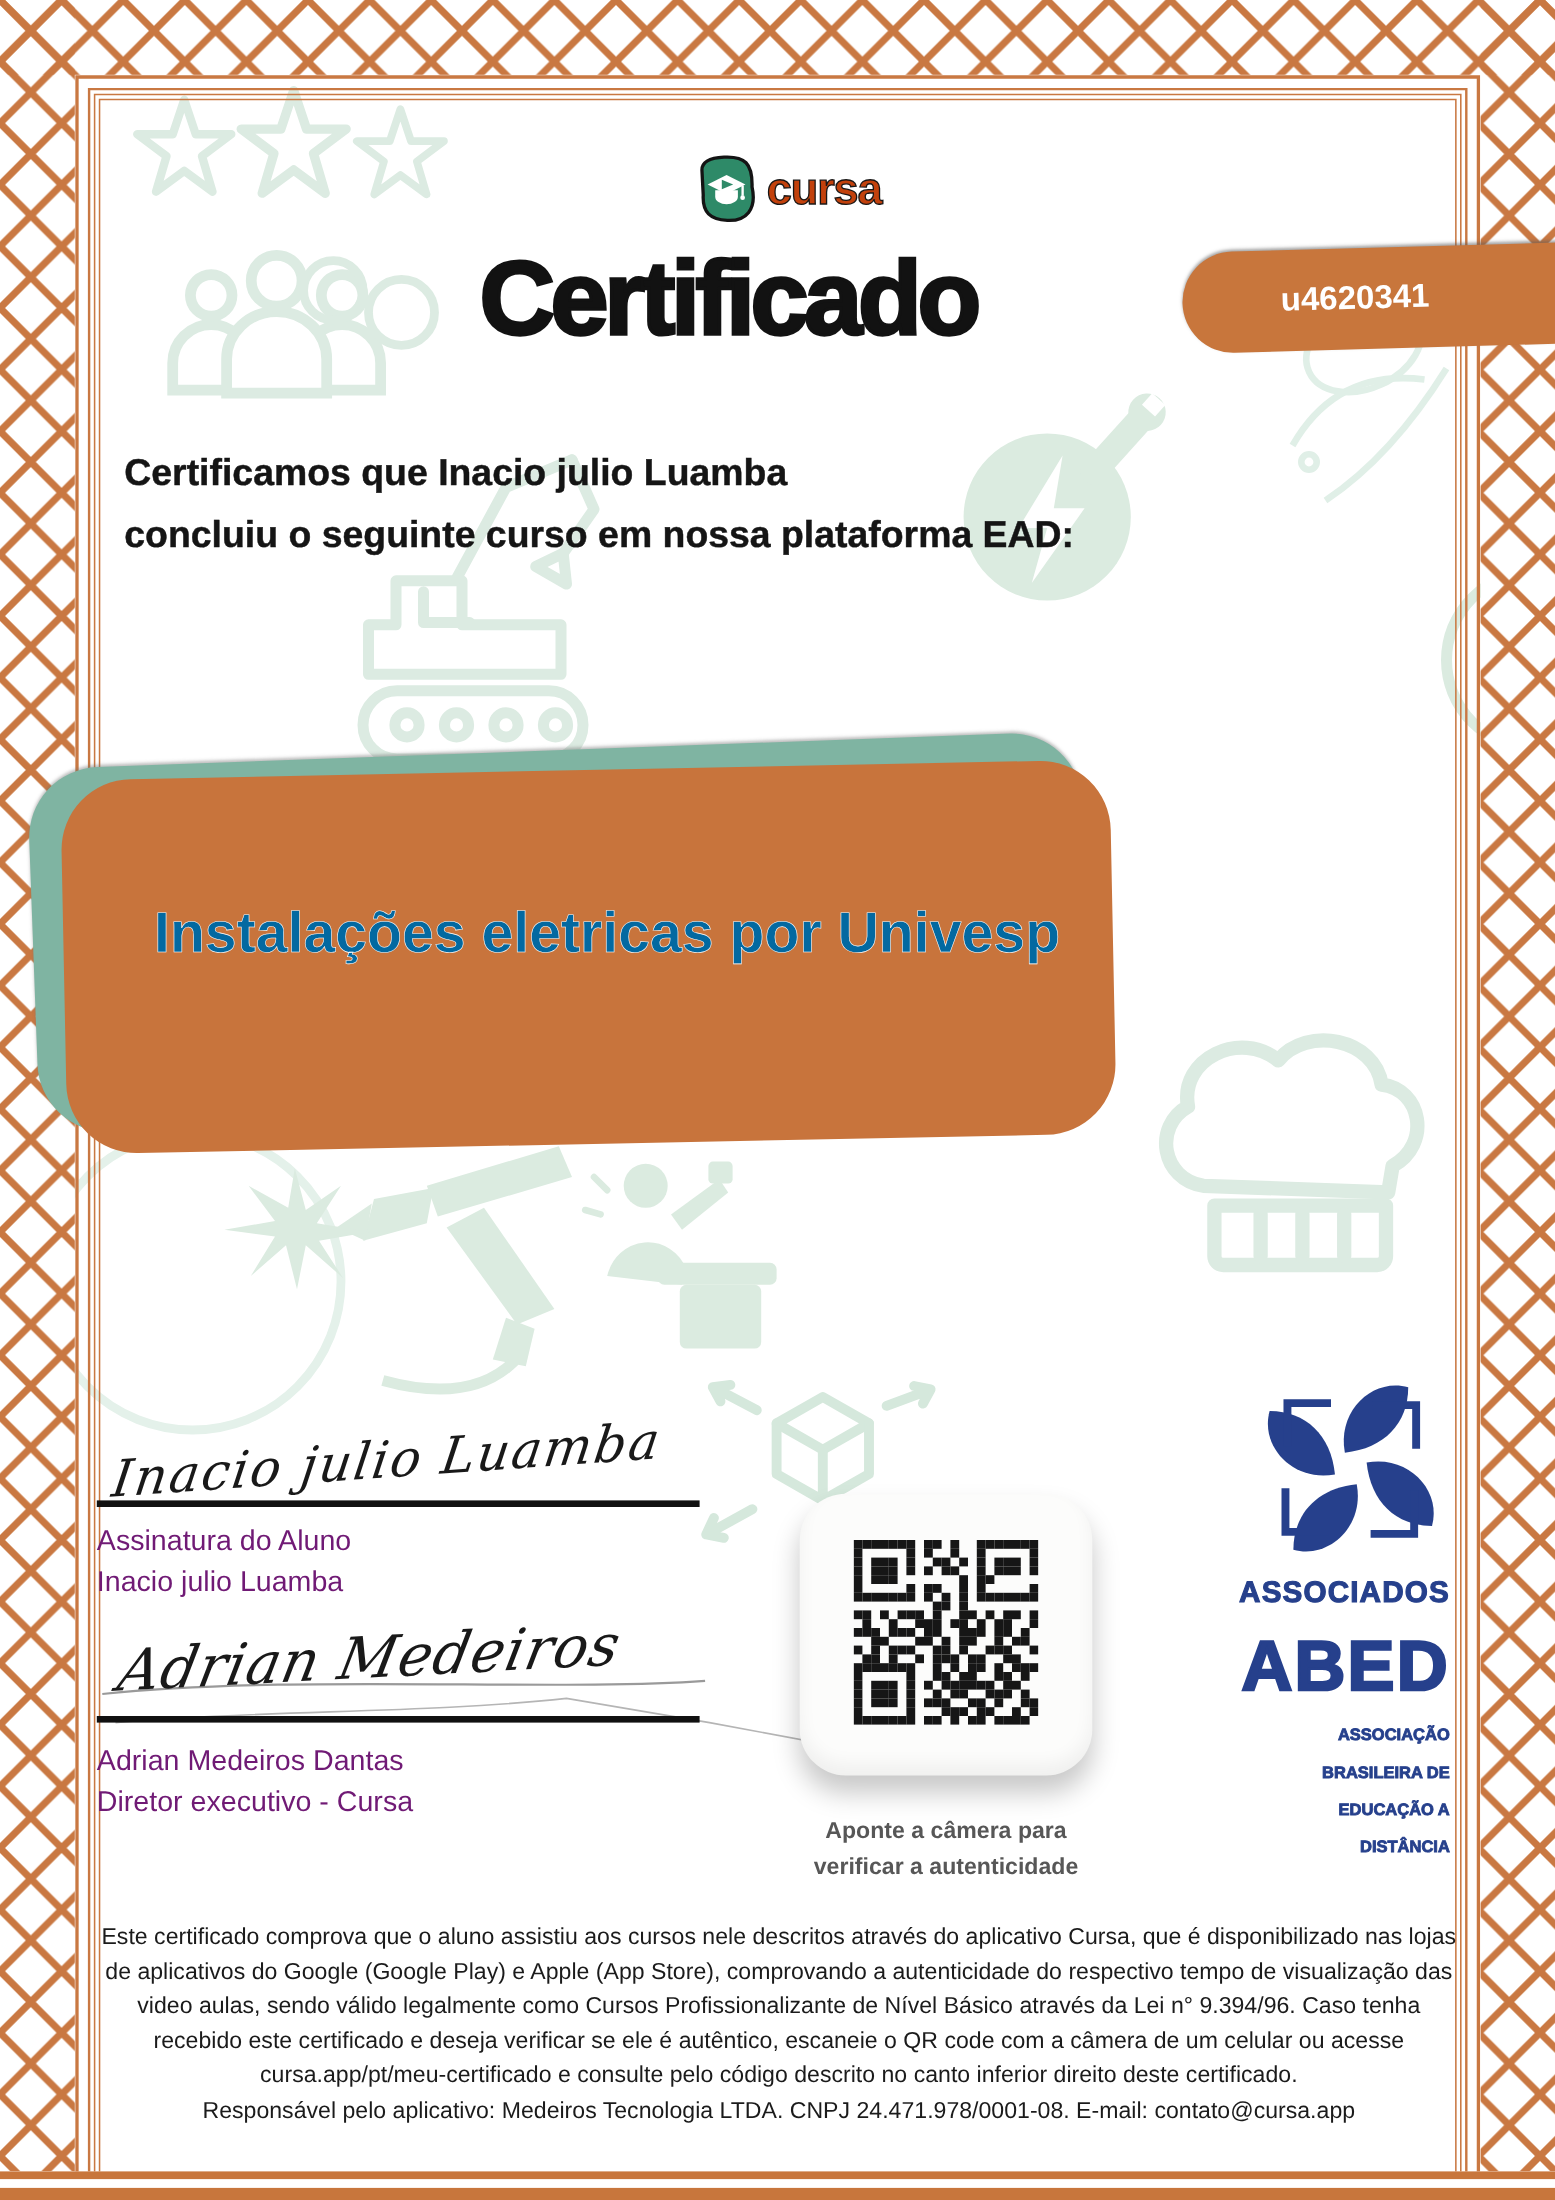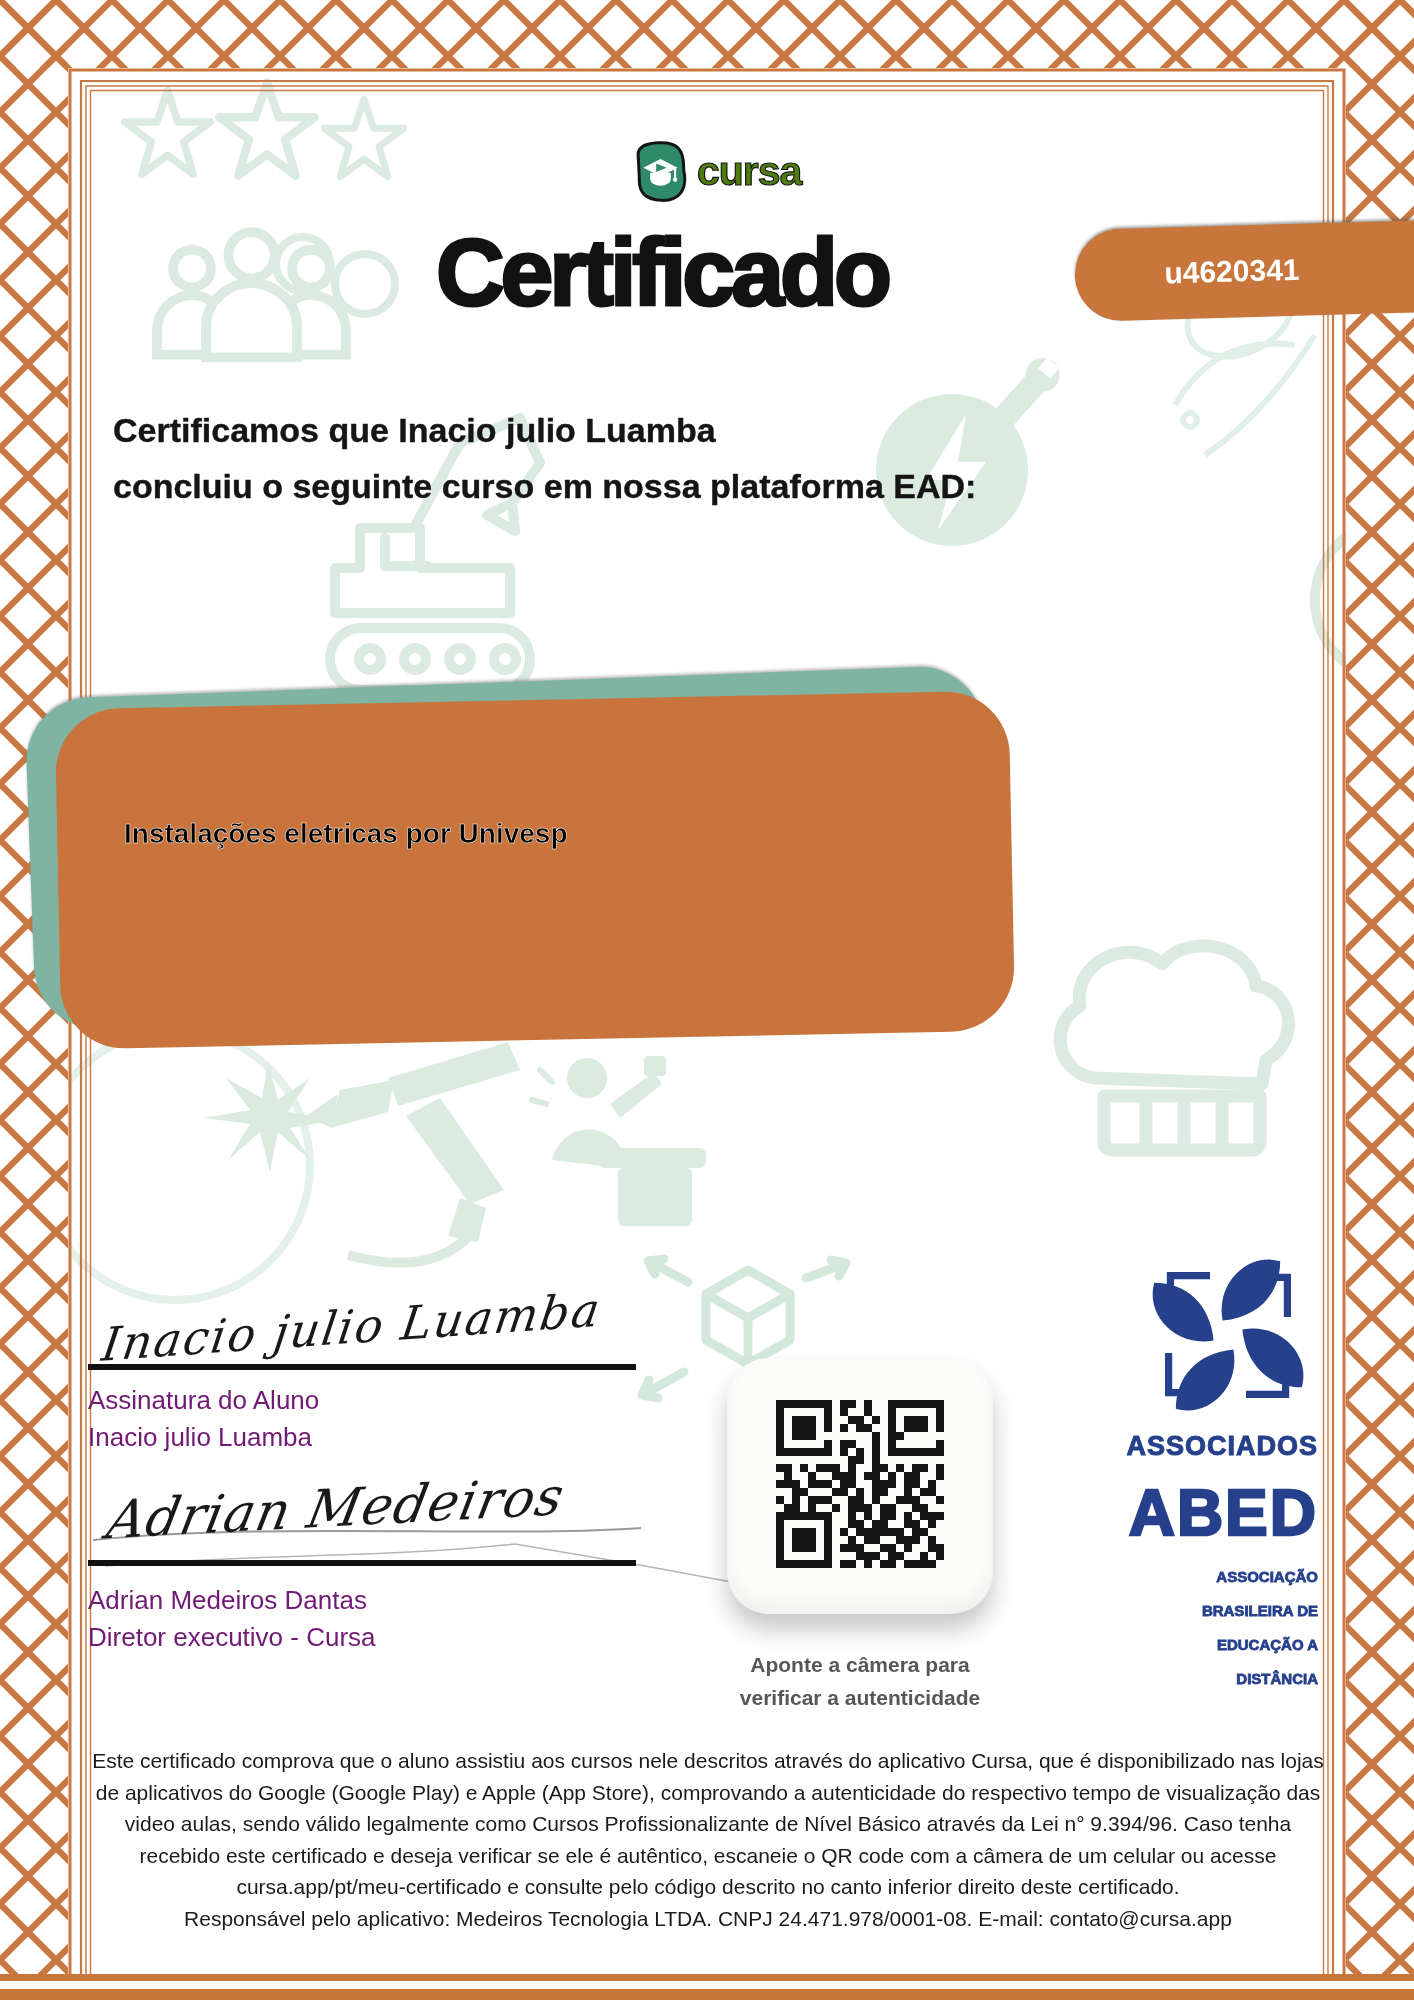--- a/index.html
+++ b/index.html
@@ -4,40 +4,40 @@
 <style>
   html,body{margin:0;padding:0;background:#fff;}
   .page{position:relative;width:1414px;height:2000px;overflow:hidden;background:#ffffff;
         font-family:"Liberation Sans",sans-serif;}
   .page svg.layer{position:absolute;left:0;top:0;}
   .wm{z-index:1;}
   .border{z-index:2;}
 
   
   .logo-icon{position:absolute;left:633px;top:140px;z-index:3;}
-  .brand{position:absolute;left:697px;top:148px;font-size:41px;font-weight:bold;color:#4d7c0f;
+  .brand{position:absolute;left:697px;top:148px;font-size:41px;font-weight:bold;color:#c2410c;
          letter-spacing:-1px;-webkit-text-stroke:1.2px #161616;z-index:3;}
   .cert-title{position:absolute;left:0;top:218px;width:1324px;text-align:center;font-size:95px;
          font-weight:bold;color:#121212;letter-spacing:-4px;-webkit-text-stroke:3px #121212;z-index:3;}
   .code-badge{position:absolute;left:1075px;top:230px;width:360px;height:92px;background:#C8763C;
          border-radius:48px 0 0 48px;transform:rotate(-1.6deg);transform-origin:left center;
          box-shadow:0 -2px 3px rgba(90,90,90,.55);z-index:5;display:flex;align-items:center;
          justify-content:center;padding-right:46px;box-sizing:border-box;}
   .code-badge span{color:#fff;font-size:30px;font-weight:bold;}
 
   
   .intro{position:absolute;left:113px;top:402px;font-size:34px;font-weight:bold;color:#151515;
          line-height:56px;z-index:3;-webkit-text-stroke:0.4px #151515;}
 
   
   .banner-teal{position:absolute;left:30px;top:682px;width:958px;height:332px;border-radius:64px;
          background:#7FB4A2;transform:rotate(-2.1deg);z-index:4;box-shadow:0 -2px 3px rgba(110,110,110,.45);}
   .banner-orange{position:absolute;left:58px;top:700px;width:954px;height:340px;border-radius:64px;
          background:#C8743C;transform:rotate(-1.15deg);z-index:4;}
-  .banner-title{position:absolute;left:124px;top:818px;font-size:28px;font-weight:bold;color:#000000;
+  .banner-title{position:absolute;left:140px;top:818px;font-size:52px;font-weight:bold;color:#0369a1;
          z-index:5;-webkit-text-stroke:0.5px #fff;}
   .banner-sub{position:absolute;left:140px;top:896px;font-size:29px;font-weight:bold;color:#ffffff;z-index:5;}
 
   
   .script{position:absolute;font-family:"DejaVu Serif",serif;font-style:italic;color:#191919;z-index:3;white-space:nowrap;}
   .script1{left:102px;top:1300px;font-size:46px;transform:rotate(-4deg) skewX(-12deg);letter-spacing:2px;}
   .script2{left:108px;top:1478px;font-size:52px;transform:rotate(-3deg) skewX(-14deg);letter-spacing:1px;}
   .sigline{position:absolute;left:88px;width:548px;height:6px;background:#111;z-index:3;}
   .sigcap{position:absolute;left:88px;font-size:26px;color:#701a75;line-height:37px;z-index:3;}
 

